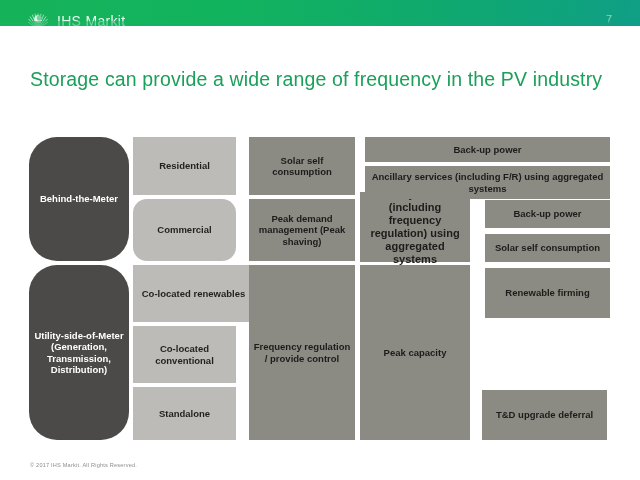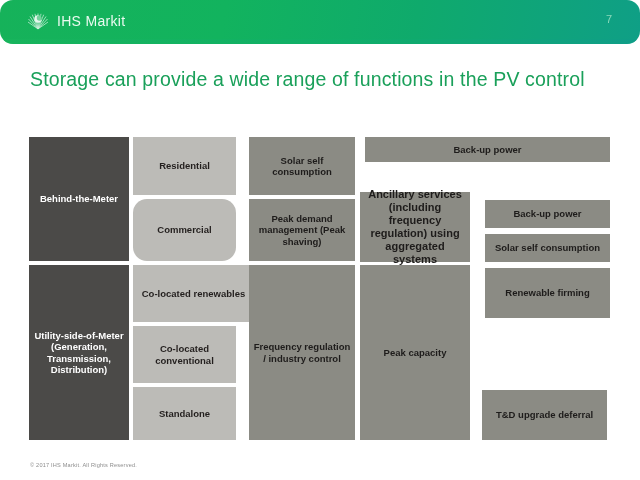--- a/index.html
+++ b/index.html
@@ -12,24 +12,23 @@
     height: 480px;
     font-family: "Liberation Sans", sans-serif;
     overflow: hidden;
     position: relative;
   }
 
   
   #header-band {
     position: absolute;
     left: 0; top: 0;
-    width: 640px; height: 44px;
+    width: 640px; height: 26px;
     background: linear-gradient(100deg, #16b25a 0%, #12b35e 35%, #0faa6c 65%, #0f9f86 100%);
     overflow: hidden;
-    border-radius: 13px;
   }
   #header-band:after{
     content:"";
     position:absolute;
     left:0; bottom:0; width:640px; height:5px;
     background: linear-gradient(100deg, #19b65d 0%, #0fae6b 55%, #0f9c8a 100%);
     opacity:.55;
   }
   #brand {
     position: absolute;
@@ -81,20 +80,21 @@
     line-height: 1.18;
     padding: 2px 4px;
   }
   .cell span { display: block; font-weight: bold; }
 
   .cat {                     
     background: #4b4a48;
     color: #ffffff;
     font-size: 9.5px;
     font-weight: bold;
+    border-radius: 28px;
   }
   .seg {                     
     background: #bcbbb7;
     color: #231f1e;
     font-size: 9.5px;
     font-weight: bold;
   }
   .fn {                      
     background: #8b8b84;
     color: #1e1c1b;
@@ -132,21 +132,21 @@
         <path d="M24 40 L44 26"></path>
       </g>
       <circle cx="24" cy="20" r="7.5" fill="#ffffff" opacity="0.95"></circle>
       <circle cx="27" cy="18" r="5.5" fill="#16b25a" opacity="0.55"></circle>
     </svg>
     <span id="brand-name">IHS Markit</span>
   </div>
   <div id="page-number">7</div>
 </div>
 
-<div id="slide-title">Storage can provide a wide range of functions in the PV control</div>
+<div id="slide-title">Storage can provide a wide range of frequency in the PV industry</div>
 
 <div id="diagram">
 
   <div class="cell cat" style="left:29px; top:137px; width:100px; height:124px;">
     <span>Behind-the-Meter</span>
   </div>
   <div class="cell cat" style="left:29px; top:265px; width:100px; height:175px;">
     <span>Utility-side-of-Meter (Generation, Transmission, Distribution)</span>
   </div>
 
@@ -166,33 +166,36 @@
     <span>Standalone</span>
   </div>
 
   <div class="cell fn" style="left:249px; top:137px; width:106px; height:58px;">
     <span>Solar self consumption</span>
   </div>
   <div class="cell fn" style="left:249px; top:199px; width:106px; height:62px;">
     <span>Peak demand management (Peak shaving)</span>
   </div>
   <div class="cell fn" style="left:249px; top:265px; width:106px; height:175px;">
-    <span>Frequency regulation / industry control</span>
+    <span>Frequency regulation / provide control</span>
   </div>
 
   <div class="cell fn small" style="left:360px; top:192px; width:110px; height:70px;">
     <span>Ancillary services (including frequency regulation) using aggregated systems</span>
   </div>
   <div class="cell fn" style="left:360px; top:265px; width:110px; height:175px;">
     <span>Peak capacity</span>
   </div>
 
   <div class="cell fn" style="left:365px; top:137px; width:245px; height:25px;">
     <span>Back-up power</span>
   </div>
+  <div class="cell fn" style="left:365px; top:166px; width:245px; height:33px;">
+    <span>Ancillary services (including F/R) using aggregated systems</span>
+  </div>
   <div class="cell fn" style="left:485px; top:200px; width:125px; height:28px;">
     <span>Back-up power</span>
   </div>
   <div class="cell fn" style="left:485px; top:234px; width:125px; height:28px;">
     <span>Solar self consumption</span>
   </div>
   <div class="cell fn" style="left:485px; top:268px; width:125px; height:50px;">
     <span>Renewable firming</span>
   </div>
   <div class="cell fn" style="left:482px; top:390px; width:125px; height:50px;">

